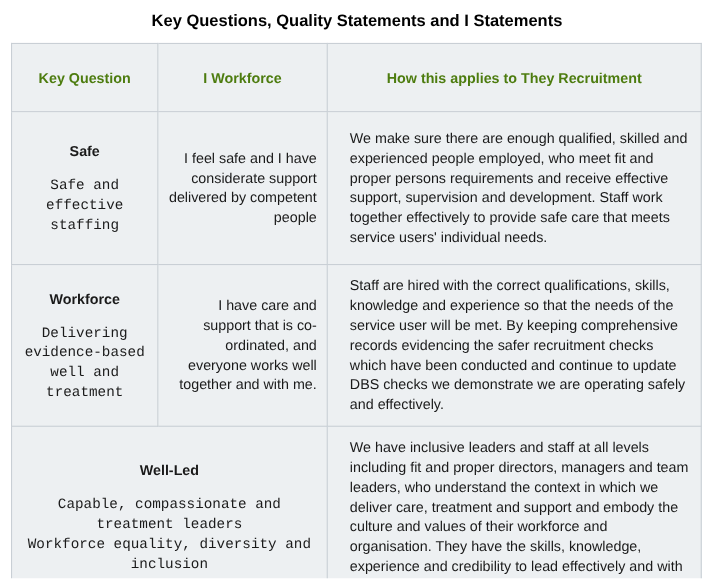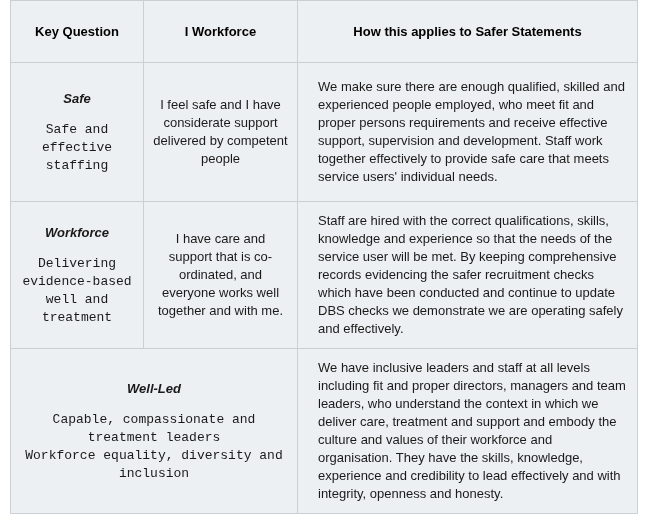--- a/index.html
+++ b/index.html
@@ -40,62 +40,62 @@
     font-size: 13px;
     line-height: 18px;
     vertical-align: middle;
     box-sizing: border-box;
   }
   table.kq-table th {
     height: 62px;
     font-weight: bold;
     text-align: center;
     padding: 4px 8px;
-    color: #000000;
+    color: #4d7c0f;
   }
   td.cell-key-question {
     text-align: center;
     padding: 8px 10px;
   }
   td.cell-i-statement {
-    text-align: center;
+    text-align: right;
     padding: 8px 9px;
   }
   td.cell-application {
     text-align: left;
     padding: 10px 10px 10px 20px;
   }
   tr.row-1 td { height: 139px; }
   tr.row-2 td { height: 128px; }
   tr.row-3 td { height: 139px; }
   .kq-heading {
     font-weight: bold;
-    font-style: italic;
     margin-bottom: 13px;
   }
   .kq-subtitle { margin: 0; font-family: Liberation Mono, monospace; }
   .kq-subtitle + .kq-subtitle { }
 </style>
 </head>
 <body>
 
 <div class="page">
 
+  <h1 class="page-title">Key Questions, Quality Statements and I Statements</h1>
 
   <table class="kq-table">
     <colgroup>
       <col class="c1">
         <col class="c2">
         <col class="c3">
     </colgroup>
     <thead>
       <tr>
         <th>Key Question</th>
         <th>I Workforce</th>
-        <th>How this applies to Safer Statements</th>
+        <th>How this applies to They Recruitment</th>
       </tr>
     </thead>
     <tbody>
 
       <tr class="row-1">
         <td class="cell-key-question">
           <div class="kq-heading">Safe</div>
           <div class="kq-subtitle">Safe and effective staffing</div>
         </td>
         <td class="cell-i-statement">I feel safe and I have considerate support delivered by competent people</td>

